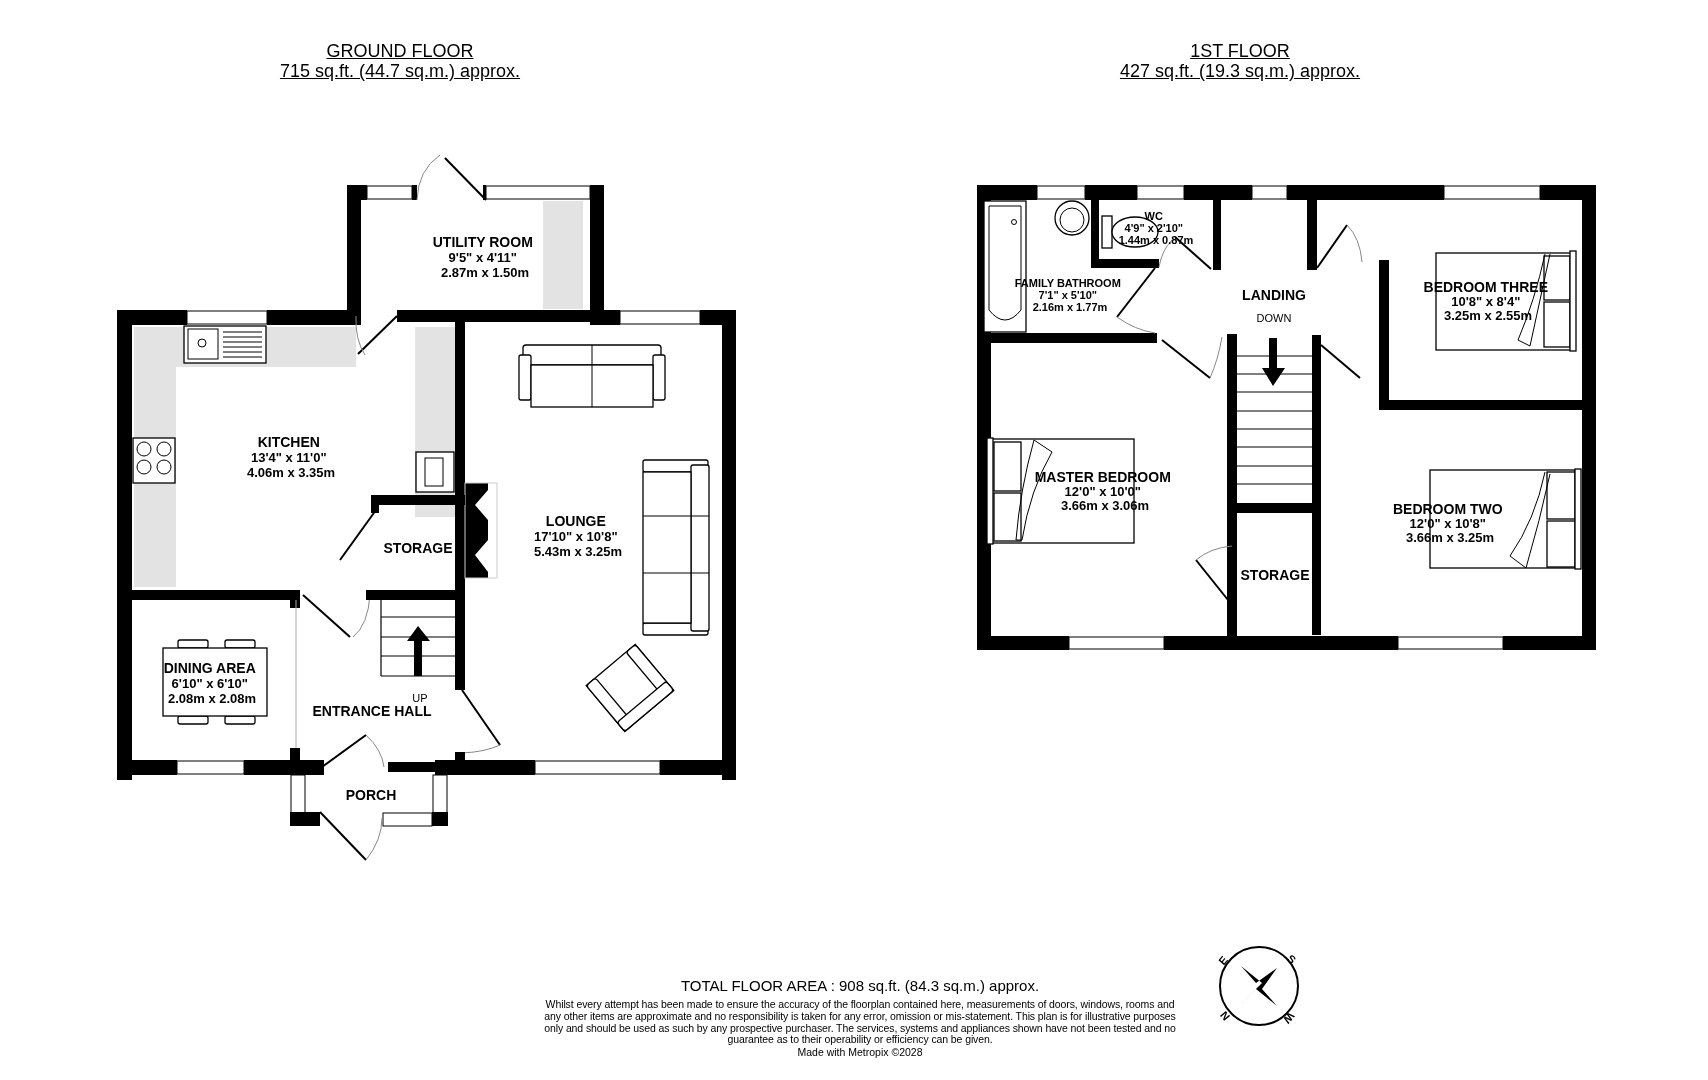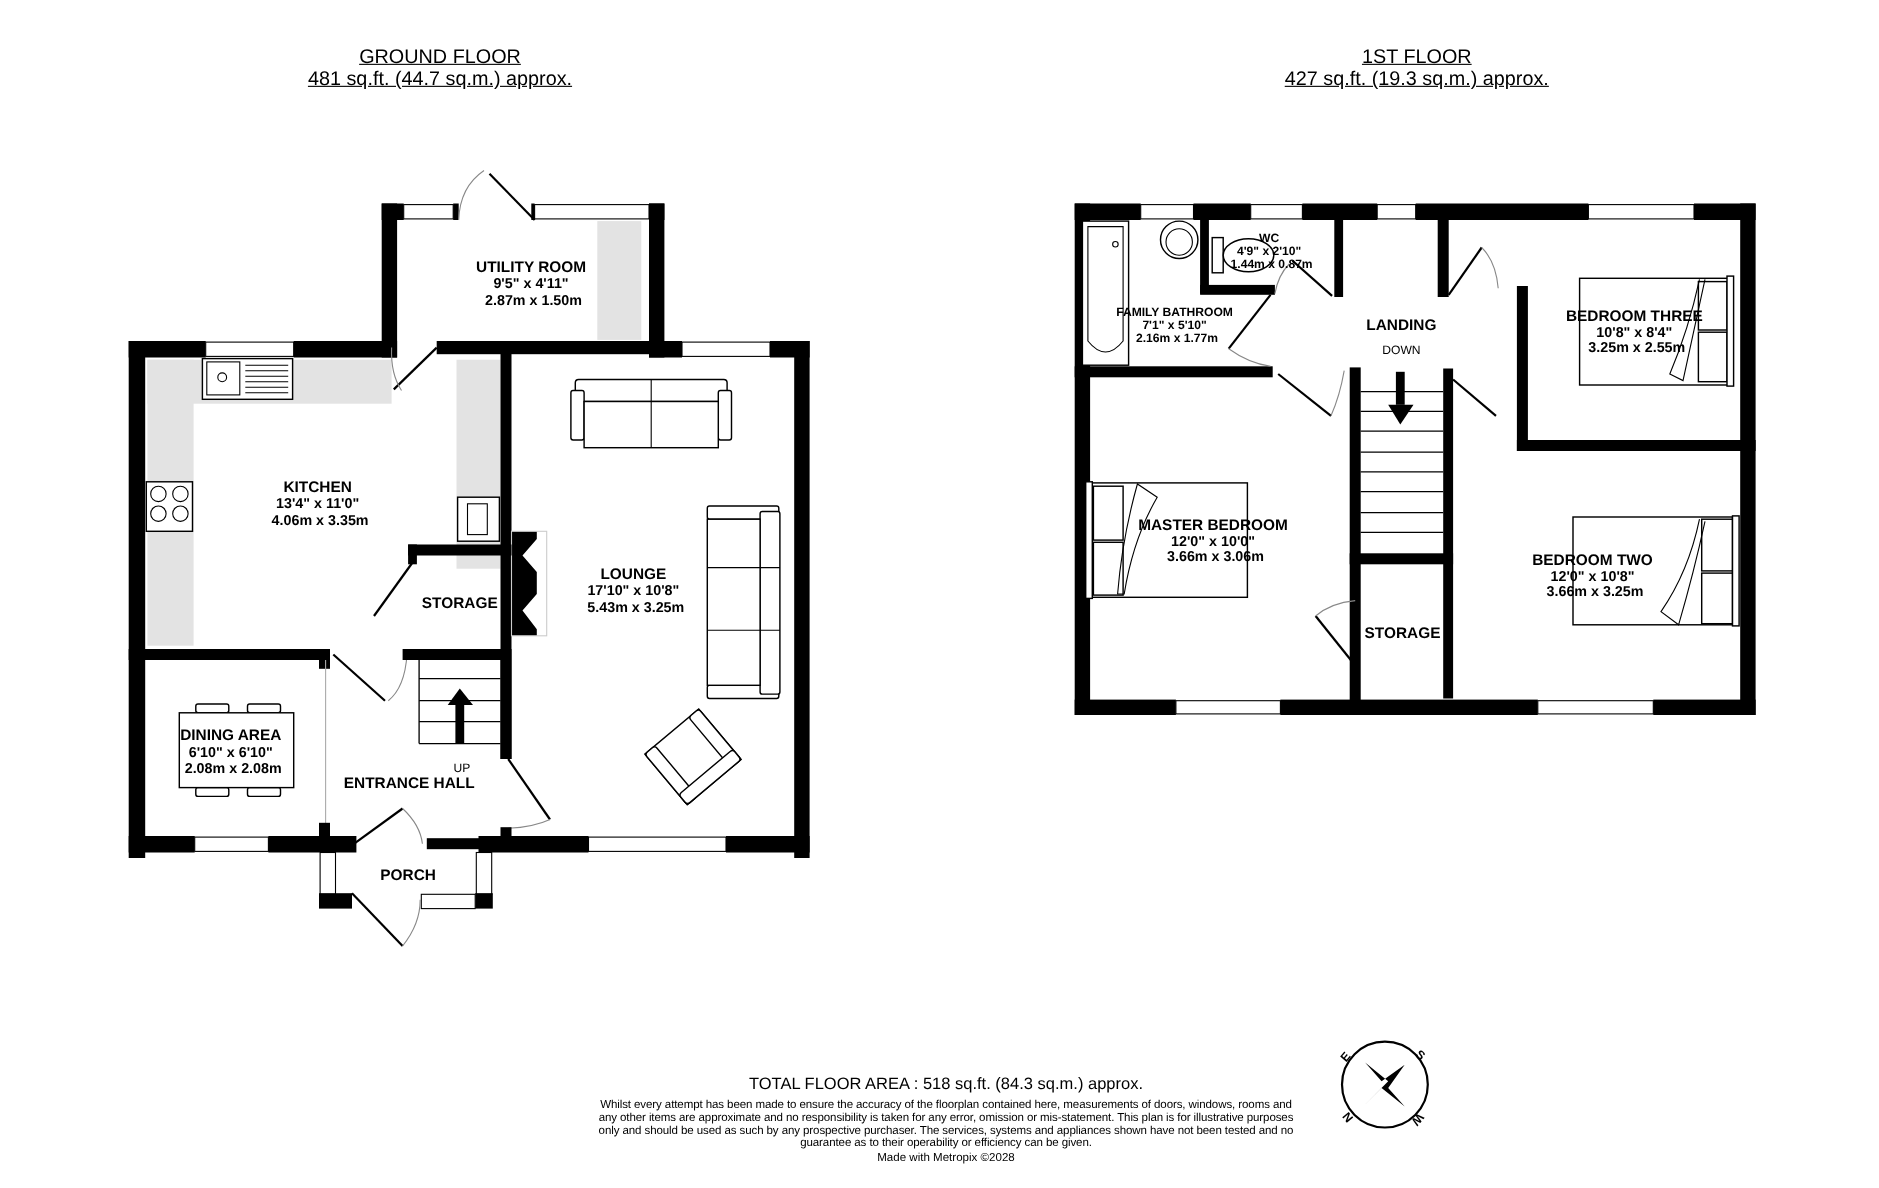--- a/index.html
+++ b/index.html
@@ -24,23 +24,23 @@
   .footer .total { font-size: 15px; line-height: 18px; display: block; }
   .footer .disc { font-size: 10.5px; line-height: 11.8px; display: block; margin-top: 4px; letter-spacing: -0.1px; }
   .footer .made { font-size: 10.5px; line-height: 12px; display: block; }
   .compass-lbl { font-family: "Liberation Sans", sans-serif; font-size: 11px; font-weight: bold; text-anchor: middle; }
 </style>
 </head>
 <body>
 
 <div class="floor-header" style="left:230px; top:41px; width:340px;">
   <span class="t">GROUND FLOOR</span>
-  <span class="t">481 sq.ft. (44.7 sq.m.) approx.</span>
+  <span class="t">715 sq.ft. (44.7 sq.m.) approx.</span>
 </div>
-<div class="floor-header" style="left:1118px; top:41px; width:340px;">
+<div class="floor-header" style="left:1070px; top:41px; width:340px;">
   <span class="t">1ST FLOOR</span>
   <span class="t">427 sq.ft. (19.3 sq.m.) approx.</span>
 </div>
 
 <svg width="1708" height="1080" viewBox="0 0 1708 1080">
 
   <g>
 
     <rect class="counter" x="134" y="327" width="42" height="260"></rect>
     <rect class="counter" x="134" y="327" width="222" height="40"></rect>
@@ -328,16 +328,16 @@
     <circle cx="0" cy="0" r="39" fill="none" stroke="#000" stroke-width="2"></circle>
     <polygon class="wall" points="-18,-20 -3,-3 18,-18 3,3 18,20 -3,3 -18,18 3,-3"></polygon>
     <text class="compass-lbl" x="-33" y="-23" transform="rotate(-50,-33,-23)">E</text>
     <text class="compass-lbl" x="30" y="-24" transform="rotate(40,30,-24)">S</text>
     <text class="compass-lbl" x="-34" y="34" transform="rotate(-130,-34,30)">N</text>
     <text class="compass-lbl" x="30" y="36" transform="rotate(130,30,32)">W</text>
   </g>
 </svg>
 
 <div class="footer">
-  <span class="total">TOTAL FLOOR AREA : 518 sq.ft. (84.3 sq.m.) approx.</span>
+  <span class="total">TOTAL FLOOR AREA : 908 sq.ft. (84.3 sq.m.) approx.</span>
   <span class="disc">Whilst every attempt has been made to ensure the accuracy of the floorplan contained here, measurements of doors, windows, rooms and any other items are approximate and no responsibility is taken for any error, omission or mis-statement. This plan is for illustrative purposes only and should be used as such by any prospective purchaser. The services, systems and appliances shown have not been tested and no guarantee as to their operability or efficiency can be given.</span>
   <span class="made">Made with Metropix ©2028</span>
 </div>
 
 </body></html>

